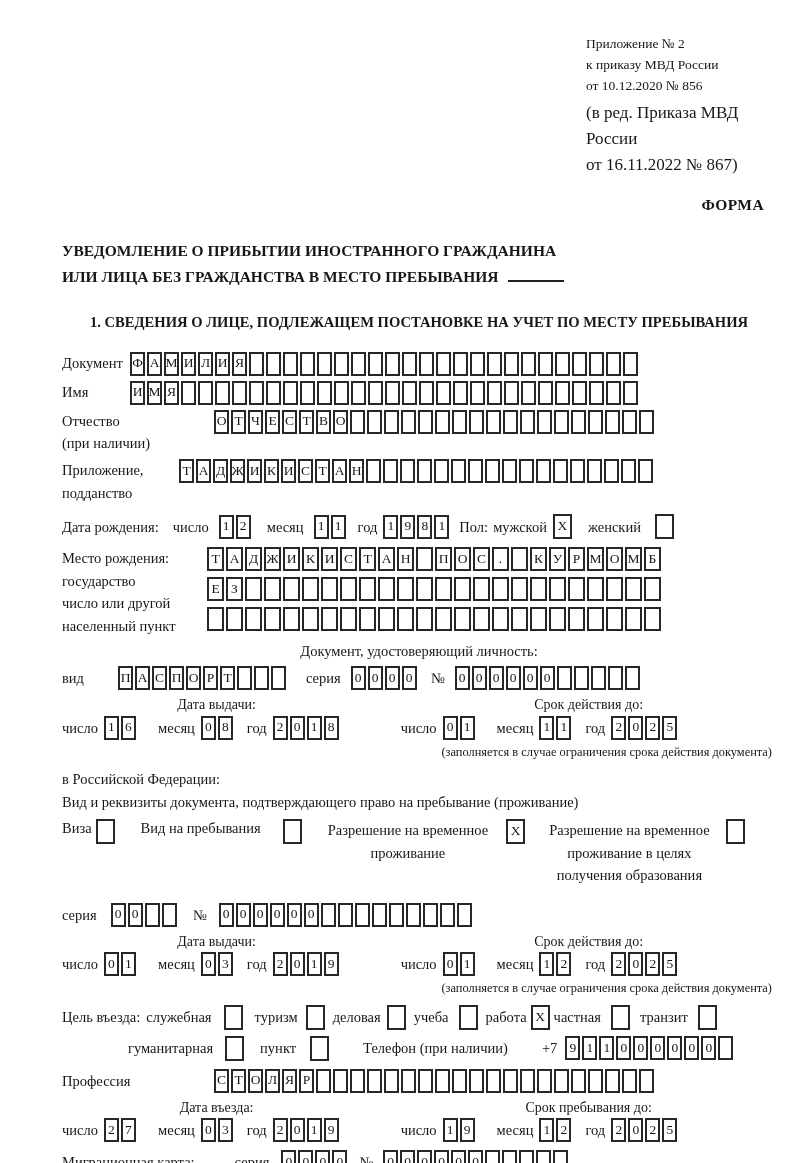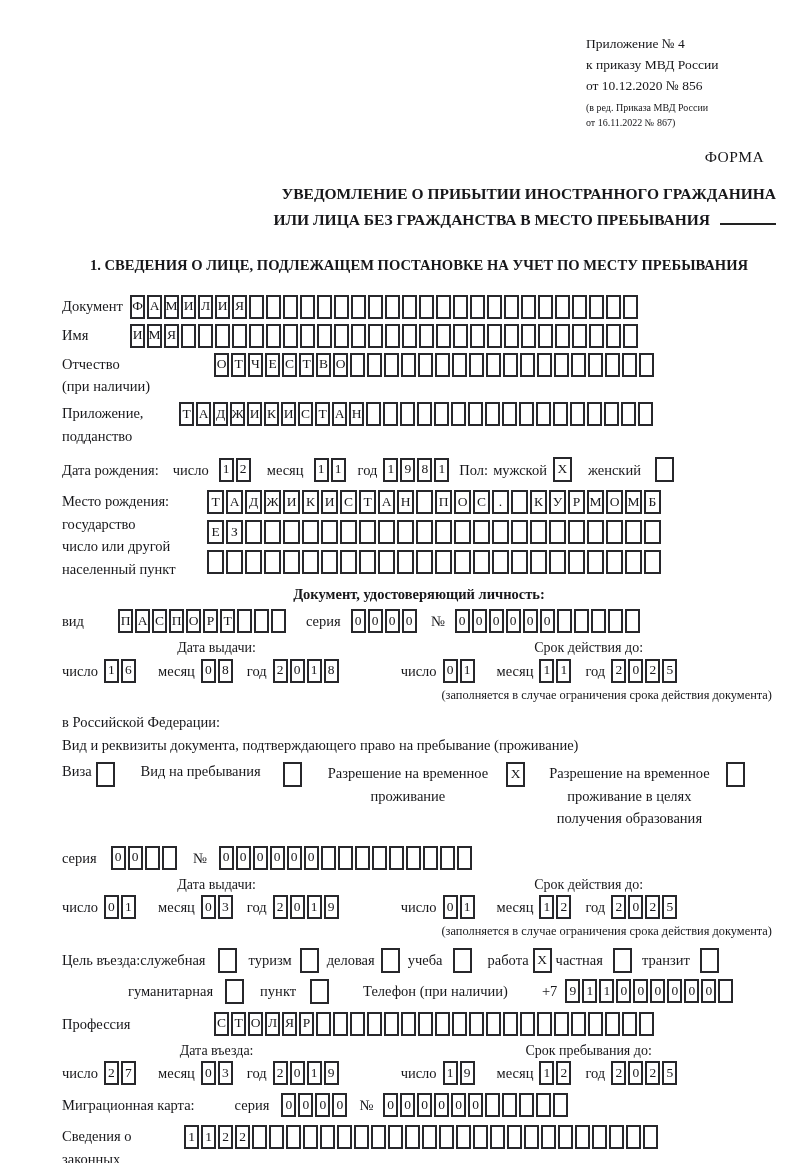--- a/index.html
+++ b/index.html
@@ -1,57 +1,57 @@
 <!DOCTYPE html>
 <html><head>
 <meta charset="utf-8">
 <style>
   *{box-sizing:border-box;margin:0;padding:0}
   html,body{background:#fff}
   body{width:800px;color:#17171a;font-family:"Liberation Serif","DejaVu Serif",serif;font-size:14.5px;line-height:1.25}
   .page{width:800px;min-height:1163px;padding:34px 24px 16px 62px;background:#fff}
 
   .hdr{margin-left:auto;width:190px;font-size:13.5px;line-height:1.5}
-  .hdr-sub{font-size:10px;margin-top:3px;line-height:1.5}
-  .forma{text-align:right;font-weight:normal;font-size:15.5px;margin:16px 12px 0 0;letter-spacing:.4px}
-
-  .title{text-align:right;font-weight:bold;font-size:15.5px;margin-top:15px;line-height:1.65}
+  .hdr-sub{font-size:17px;margin-top:3px;line-height:1.5}
+  .forma{text-align:right;font-weight:bold;font-size:15.5px;margin:16px 12px 0 0;letter-spacing:.4px}
+
+  .title{text-align:left;font-weight:bold;font-size:15.5px;margin-top:24px;line-height:1.65}
   .blank-line{display:inline-block;width:56px;height:14px;border-bottom:2px solid #222;margin-left:10px}
   .sec{text-align:center;font-weight:bold;font-size:14.6px;margin:24px 0 20px 0}
 
   .frow{display:flex;align-items:center;margin-bottom:5px;flex-wrap:nowrap}
   .frow.top{align-items:flex-start}
   .lbl{white-space:nowrap}
   .lines div{line-height:1.55}
   .cells{display:inline-flex;gap:2px;flex:none}
   .cell{display:inline-flex;width:15px;height:24px;border:2px solid #27272b;align-items:center;justify-content:center;font-size:13.5px;flex:none;background:#fff}
   .wide .cell{width:17px}
   .cb .cell{width:19px;height:25px}
   .stack{display:flex;flex-direction:column;gap:6px}
 
-  .center-heading{text-align:center;font-weight:bold;font-size:14.5px;margin:2px 0 6px 0}
+  .center-heading{text-align:center;font-weight:normal;font-size:14.5px;margin:2px 0 6px 0}
   .dhead{display:flex;font-size:14px;margin-bottom:2px;margin-top:6px}
   .dhead-l{width:330px;text-align:center}
   .dhead-r{width:400px;margin-left:30px;text-align:center}
   .drow .ml1{margin-left:22px;margin-right:6px}
   .drow .ml2{margin-left:14px;margin-right:6px}
   .drow .lbl{margin-right:6px}
   .rgap{margin-left:62px}
   .dnote{text-align:right;font-size:12.4px;margin:2px 4px 8px 0}
   .para{line-height:1.7;margin-top:8px}
   .opt-center{text-align:center;line-height:1.5}
 </style>
 </head>
 <body>
 
 <div class="page">
 
   <div class="hdr">
     <div class="lines">
-        <div>Приложение № 4</div>
+        <div>Приложение № 2</div>
         <div>к приказу МВД России</div>
         <div>от 10.12.2020 № 856</div>
       </div>
     <div class="hdr-sub lines">
         <div>(в ред. Приказа МВД России</div>
         <div>от 16.11.2022 № 867)</div>
       </div>
   </div>
 
   <div class="forma">ФОРМА</div>
@@ -503,37 +503,37 @@
         <span class="cell">2</span>
         <span class="cell">0</span>
         <span class="cell">2</span>
         <span class="cell">5</span>
       </span>
   </div>
   <div class="dnote">(заполняется в случае ограничения срока действия документа)</div>
 
   <div class="frow" style="margin-top:8px">
     <span class="lbl">Цель въезда:</span>
-    <span class="lbl" style="">служебная</span>
+    <span class="lbl" style="margin-left:6px">служебная</span>
     <span class="cells cb" style="margin-left:12px">
         <span class="cell"></span>
       </span>
     <span class="lbl" style="margin-left:12px">туризм</span>
     <span class="cells cb" style="margin-left:8px">
         <span class="cell"></span>
       </span>
     <span class="lbl" style="margin-left:8px">деловая</span>
     <span class="cells cb" style="margin-left:6px">
         <span class="cell"></span>
       </span>
     <span class="lbl" style="margin-left:8px">учеба</span>
     <span class="cells cb" style="margin-left:10px">
         <span class="cell"></span>
       </span>
-    <span class="lbl" style="margin-left:16px">работа</span>
+    <span class="lbl" style="margin-left:8px">работа</span>
     <span class="cells cb" style="margin-left:4px">
         <span class="cell">X</span>
       </span>
     <span class="lbl" style="margin-left:4px">частная</span>
     <span class="cells cb" style="margin-left:10px">
         <span class="cell"></span>
       </span>
     <span class="lbl" style="margin-left:10px">транзит</span>
     <span class="cells cb" style="margin-left:10px">
         <span class="cell"></span>

